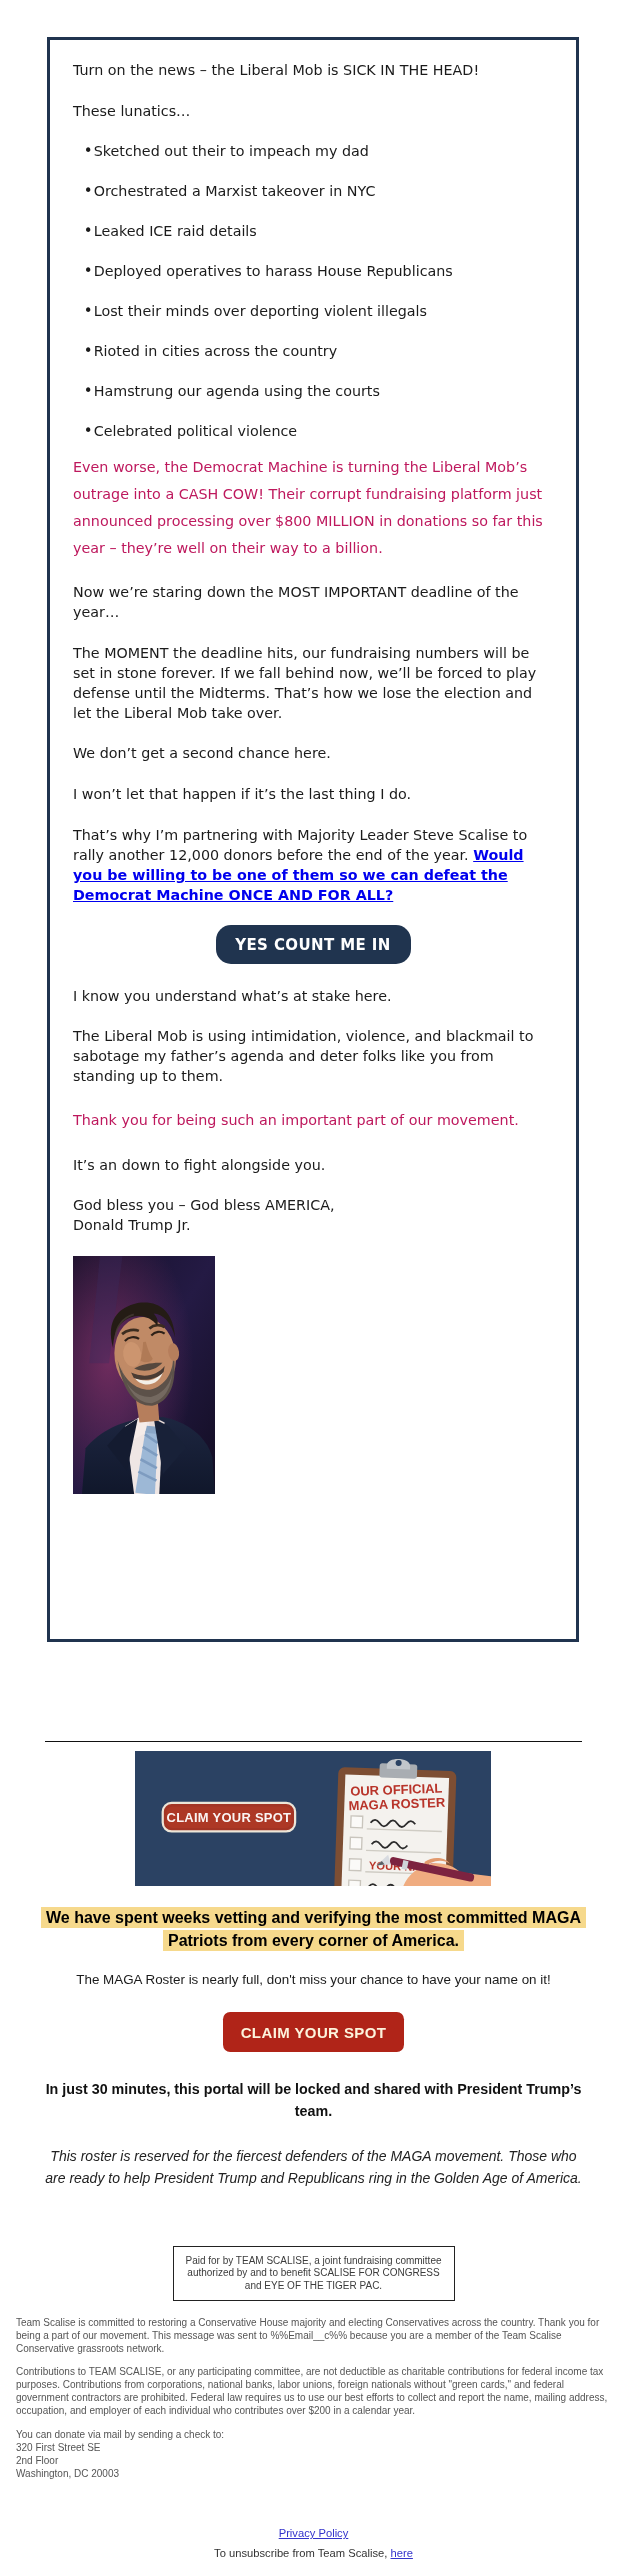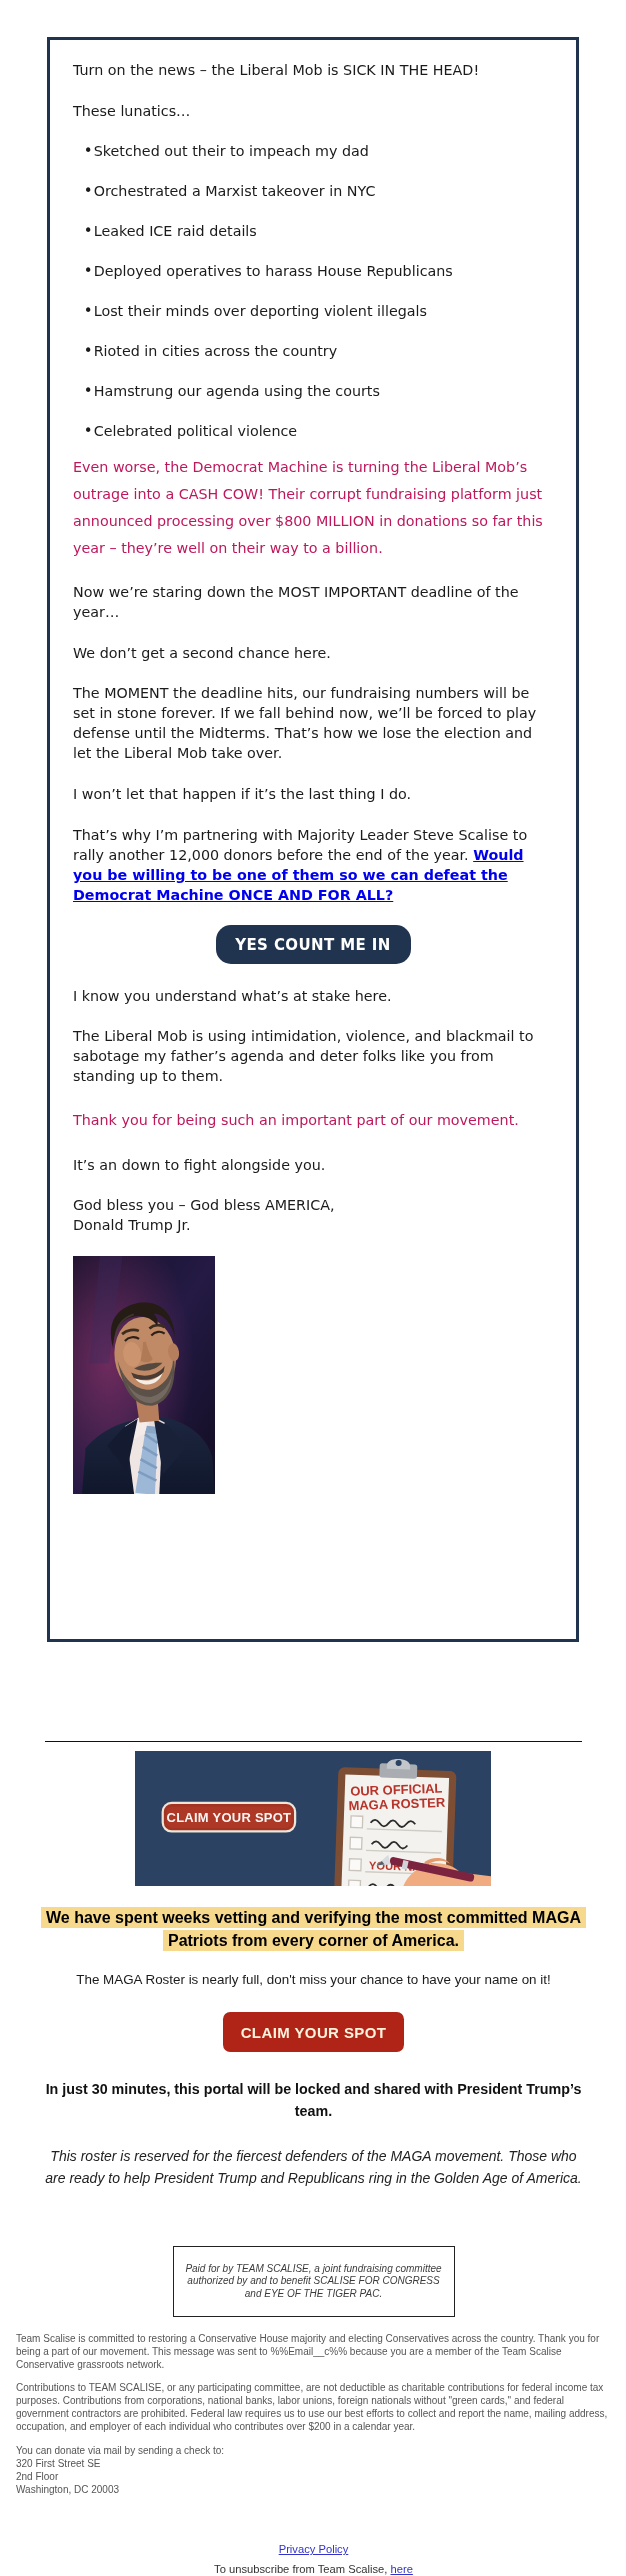--- a/index.html
+++ b/index.html
@@ -40,22 +40,22 @@
     display:block;margin:25px auto 0 auto;width:181px;height:40px;
     background:#b02418;border:none;border-radius:7.2px;
     color:#fdf3dc;font-weight:bold;font-size:15px;letter-spacing:0.4px;
     font-family:"Liberation Sans",sans-serif;text-align:center;line-height:40px;cursor:pointer;
   }
   .locked{margin:27px auto 0 auto;width:573px;font-size:14.3px;line-height:21.5px;font-weight:bold;color:#111;}
   .reserved{margin:23px auto 0 auto;width:537px;font-size:14px;line-height:22.4px;font-style:italic;color:#222;}
   
   .paidfor-box{
     margin:56px auto 0 auto;width:262px;border:0.9px solid #222;
-    padding:16px 9px;text-align:center;
-    font-family:"Liberation Sans",sans-serif;font-size:10px;line-height:12.5px;color:#3c3c3c;font-style:italic;
+    padding:8px 9px;text-align:center;
+    font-family:"Liberation Sans",sans-serif;font-size:10px;line-height:12.5px;color:#3c3c3c;
   }
   .foot{
     margin:14.3px auto 0 auto;width:595px;text-align:left;
     font-family:"Liberation Sans",sans-serif;font-size:10px;line-height:13px;color:#555;
   }
   .foot + .foot{margin-top:10.7px;}
   .links{margin-top:47px;text-align:center;font-family:"Liberation Sans",sans-serif;font-size:11.2px;color:#333;}
   .links a{color:#3333cc;text-decoration:underline;}
   .links .unsub{margin-top:8px;}
   .tail-space{height:45px;}
@@ -89,22 +89,22 @@
     <li>
         <span class="li-text">Hamstrung our agenda using the courts</span>
       </li>
     <li>
         <span class="li-text">Celebrated political violence</span>
       </li>
   </ul>
 
   <p class="p-bold">Even worse, the Democrat Machine is turning the Liberal Mob’s outrage into a CASH COW! Their corrupt fundraising platform just announced processing over $800 MILLION in donations so far this year – they’re well on their way to a billion.</p>
   <p>Now we’re staring down the MOST IMPORTANT deadline of the year…</p>
+  <p>The MOMENT the deadline hits, our fundraising numbers will be set in stone forever. If we fall behind now, we’ll be forced to play defense until the Midterms. That’s how we lose the election and let the Liberal Mob take over.</p>
   <p>We don’t get a second chance here.</p>
-  <p>The MOMENT the deadline hits, our fundraising numbers will be set in stone forever. If we fall behind now, we’ll be forced to play defense until the Midterms. That’s how we lose the election and let the Liberal Mob take over.</p>
   <p>I won’t let that happen if it’s the last thing I do.</p>
 
   <p><span>That’s why I’m partnering with Majority Leader Steve Scalise to rally another 12,000 donors before the end of the year. </span><a class="letter-link" href="#">Would you be willing to be one of them so we can defeat the Democrat Machine ONCE AND FOR ALL?</a></p>
 
   <button class="btn-navy">YES COUNT ME IN</button>
 
   <p>I know you understand what’s at stake here.</p>
   <p>The Liberal Mob is using intimidation, violence, and blackmail to sabotage my father’s agenda and deter folks like you from standing up to them.</p>
   <p class="p-bold">Thank you for being such an important part of our movement.</p>
   <p>It’s an down to fight alongside you.</p>

